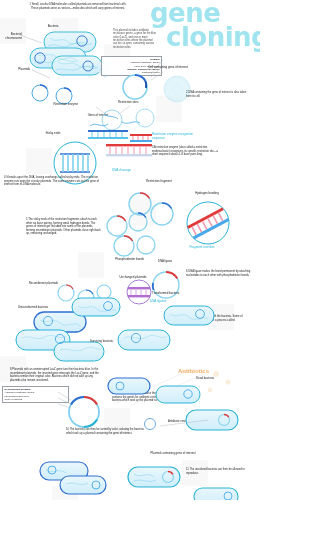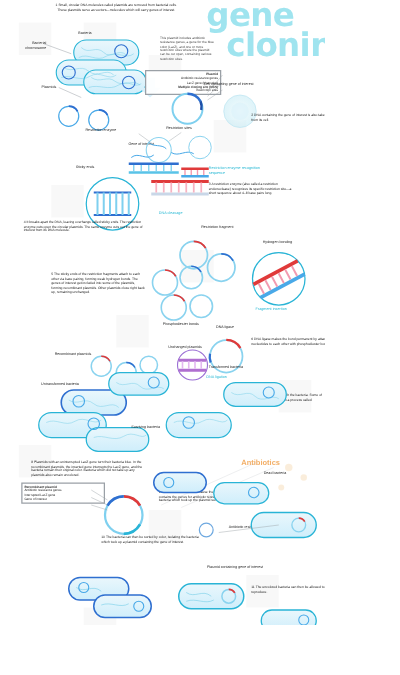--- a/index.html
+++ b/index.html
@@ -2,21 +2,21 @@
 <html><head>
 <meta charset="utf-8">
 <style>
   html,body{margin:0;padding:0;}
   body{
     width:260px;height:540px;overflow:hidden;position:relative;
     background:#ffffff;
     font-family:"Liberation Sans", sans-serif;
     color:#2b2b2b;
   }
-  #stage{position:absolute;inset:0;width:260px;height:500px;overflow:hidden;margin-left:15px;}
+  #stage{position:absolute;inset:0;width:260px;height:500px;overflow:hidden;}
   .abs{position:absolute;}
   .txt{font-size:2.6px;line-height:1.28;letter-spacing:.01px;}
   .step{font-size:2.7px;line-height:1.3;color:#1c1c1c;}
   .lbl{font-size:2.9px;line-height:1.25;color:#222;text-align:center;}
   .lbl-l{font-size:2.9px;line-height:1.25;color:#222;text-align:left;}
   .lbl-r{font-size:2.9px;line-height:1.25;color:#222;text-align:right;}
   .cyanlbl{font-size:3.0px;color:#25b7d3;line-height:1.25;}
   .box{
     border:0.4px solid #9aa0a6;background:rgba(255,255,255,.92);
     padding:1px 1.5px;font-size:2.5px;line-height:1.3;

